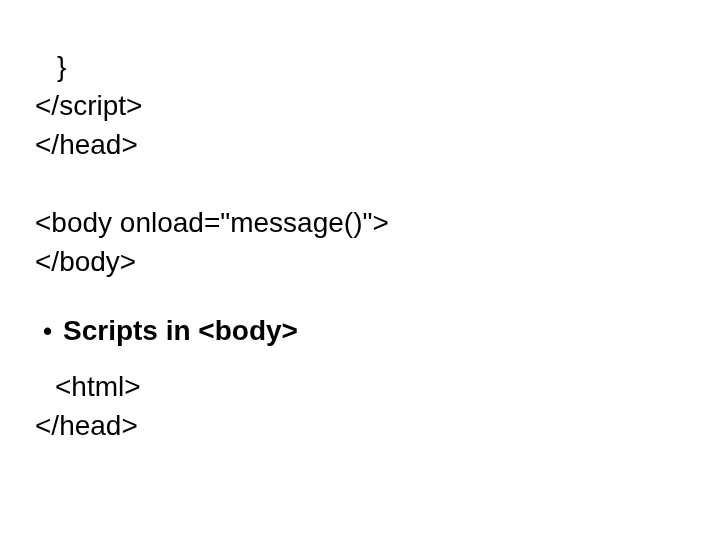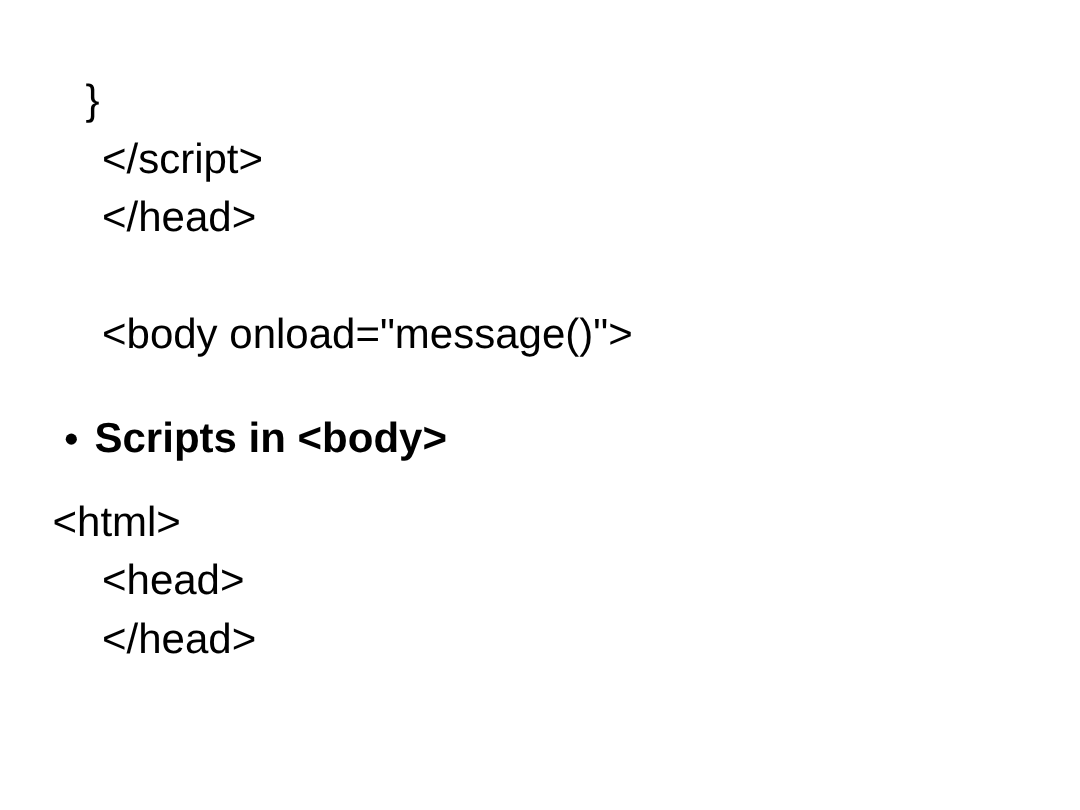--- a/index.html
+++ b/index.html
@@ -24,23 +24,23 @@
     top: 47px;
     left: 0;
     right: 0;
     font-size: 28px;
     line-height: 39px;
   }
   .line {
     min-height: 39px;
     white-space: pre;
   }
-  .indent-code { margin-left: 68px; }
+  .indent-code { margin-left: 35px; }
   .indent-brace { margin-left: 57px; }
-  .indent-outer { margin-left: 35px; }
+  .indent-outer { margin-left: 55px; }
   .bullet-line {
     display: flex;
     align-items: baseline;
     margin-left: 43px;
     margin-bottom: 16px;
     font-weight: bold;
   }
   .bullet-marker {
     display: inline-block;
     width: 20px;
@@ -56,24 +56,24 @@
 <body>
 
 <div class="slide">
   <div class="content">
 
     <div class="line indent-brace">}</div>
     <div class="line indent-code">&lt;/script&gt;</div>
     <div class="line indent-code">&lt;/head&gt;</div>
     <div class="line indent-code"></div>
     <div class="line indent-code">&lt;body onload="message()"&gt;</div>
+    <div class="line indent-code">&lt;/body&gt;</div>
 
     <div class="line bullet-line">
       <span class="bullet-marker">•</span>
       <span class="bullet-text">Scripts in &lt;body&gt;</span>
     </div>
 
     <div class="line indent-outer">&lt;html&gt;</div>
-    <div class="line indent-code">&lt;head&gt;</div>
     <div class="line indent-code">&lt;/head&gt;</div>
 
   </div>
 </div>
 
 </body></html>

